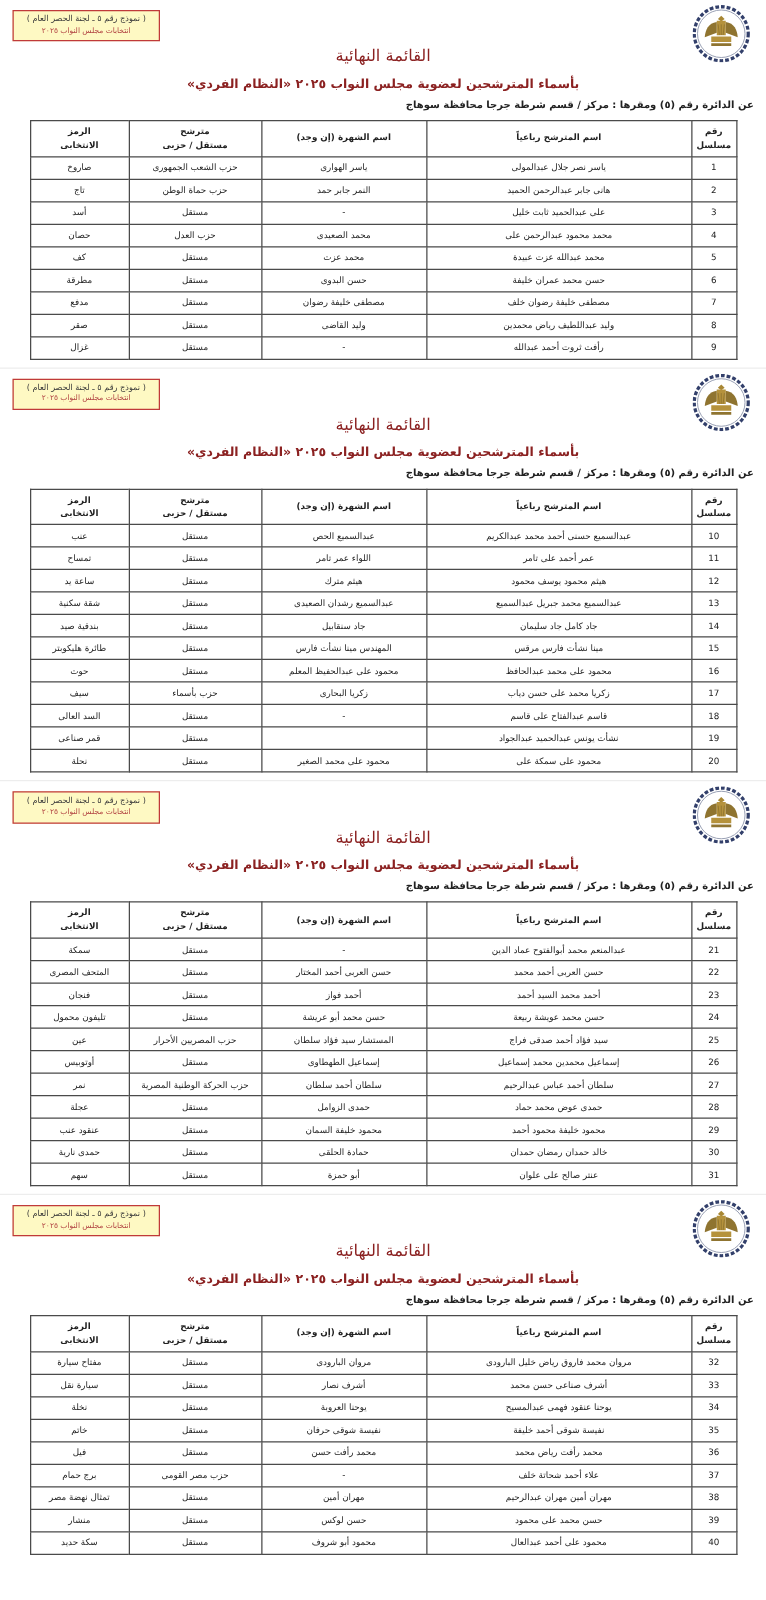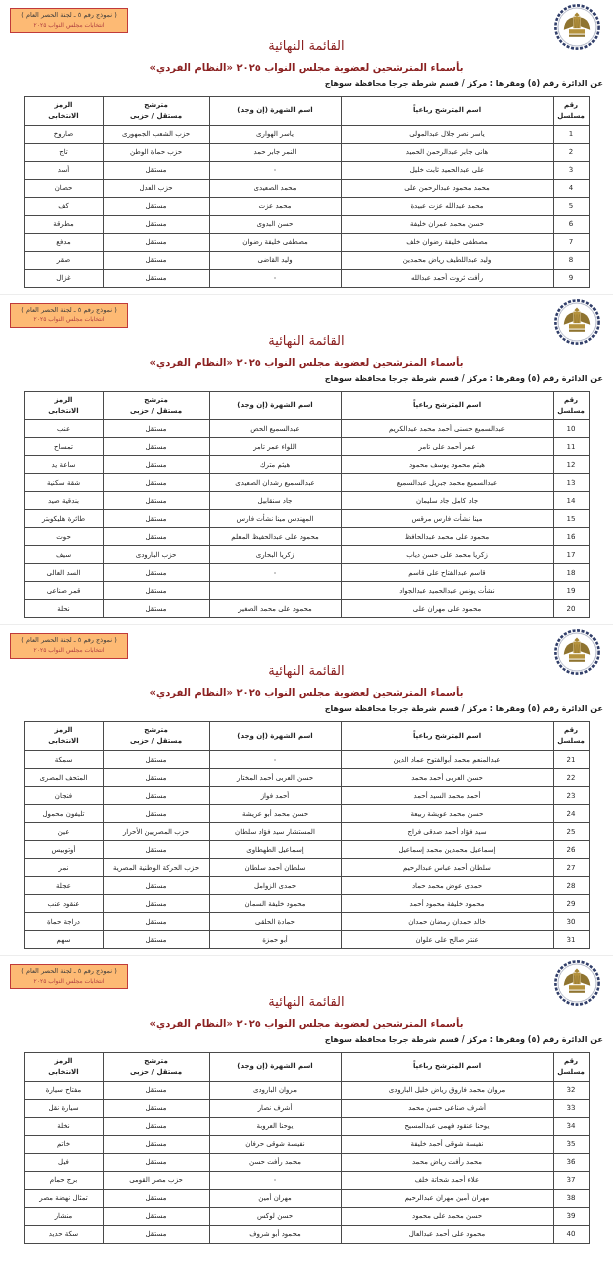--- a/index.html
+++ b/index.html
@@ -1,19 +1,19 @@
 <!DOCTYPE html>
 <html lang="ar" dir="rtl"><head>
 <meta charset="utf-8">
 <style>
   html,body{margin:0;padding:0;background:#ffffff;}
   body{width:613px;font-family:"DejaVu Sans",sans-serif;direction:rtl;color:#111;}
   .page{position:relative;padding:4px 10px 6px;box-sizing:border-box;}
   .page + .page{border-top:1px solid #ededed;}
-  .stamp{position:absolute;top:8px;left:10px;border:1px solid #c03a3a;padding:2px 7px 3px;text-align:center;min-width:102px;background:#fdba74;}
+  .stamp{position:absolute;top:8px;left:10px;border:1px solid #c03a3a;padding:2px 7px 3px;text-align:center;min-width:102px;background:#fef9c3;}
   .stamp-l1{font-size:6.5px;color:#3a3a3a;line-height:1.5;}
   .stamp-l2{font-size:6px;color:#b04040;line-height:1.4;}
   .logo{position:absolute;top:4px;right:13px;width:46px;height:46px;}
   .title{margin-top:34px;text-align:center;font-weight:normal;font-size:13px;color:#8b2121;letter-spacing:.5px;}
   .subtitle{margin-top:9px;text-align:center;font-weight:bold;font-size:10px;color:#8b2121;}
   .district{margin-top:6px;text-align:right;font-weight:bold;font-size:8px;color:#222;}
   table.ctable{border-collapse:collapse;width:565px;margin:8px auto 0;table-layout:fixed;}
   .ctable th,.ctable td{border:1px solid #4a4a4a;text-align:center;vertical-align:middle;}
   .ctable th{font-size:7px;font-weight:bold;padding:3px 2px;white-space:pre-line;line-height:1.55;color:#222;}
   .ctable td{font-size:7px;padding:0 3px;height:17px;color:#1c1c1c;overflow:hidden;}
@@ -224,40 +224,40 @@
             <td>16</td>
             <td>محمود على محمد عبدالحافظ</td>
             <td>محمود على عبدالحفيظ المعلم</td>
             <td>مستقل</td>
             <td>حوت</td>
           </tr>
           <tr>
             <td>17</td>
             <td>زكريا محمد على حسن دياب</td>
             <td>زكريا البحارى</td>
-            <td>حزب البارودى</td>
+            <td>حزب بأسماء</td>
             <td>سيف</td>
           </tr>
           <tr>
             <td>18</td>
             <td>قاسم عبدالفتاح على قاسم</td>
             <td>-</td>
             <td>مستقل</td>
             <td>السد العالى</td>
           </tr>
           <tr>
             <td>19</td>
             <td>نشأت يونس عبدالحميد عبدالجواد</td>
             <td></td>
             <td>مستقل</td>
             <td>قمر صناعى</td>
           </tr>
           <tr>
             <td>20</td>
-            <td>محمود على مهران على</td>
+            <td>محمود على سمكة على</td>
             <td>محمود على محمد الصغير</td>
             <td>مستقل</td>
             <td>نحلة</td>
           </tr>
         </tbody>
     </table>
   </div>
 
   <div class="page">
     <div class="stamp">
@@ -362,21 +362,21 @@
             <td>محمود خليفة محمود أحمد</td>
             <td>محمود خليفة السمان</td>
             <td>مستقل</td>
             <td>عنقود عنب</td>
           </tr>
           <tr>
             <td>30</td>
             <td>خالد حمدان رمضان حمدان</td>
             <td>حمادة الحلقى</td>
             <td>مستقل</td>
-            <td>دراجة حماة</td>
+            <td>حمدى نارية</td>
           </tr>
           <tr>
             <td>31</td>
             <td>عنتر صالح على علوان</td>
             <td>أبو حمزة</td>
             <td>مستقل</td>
             <td>سهم</td>
           </tr>
         </tbody>
     </table>

